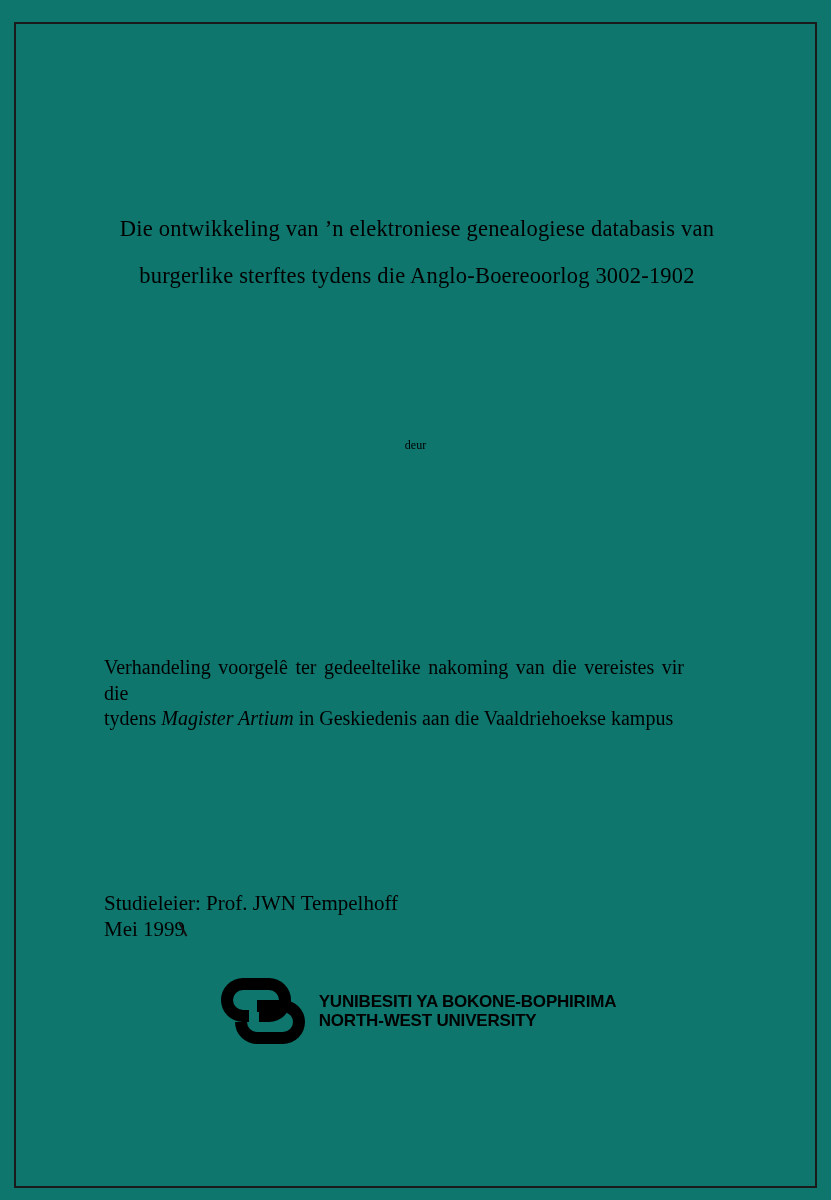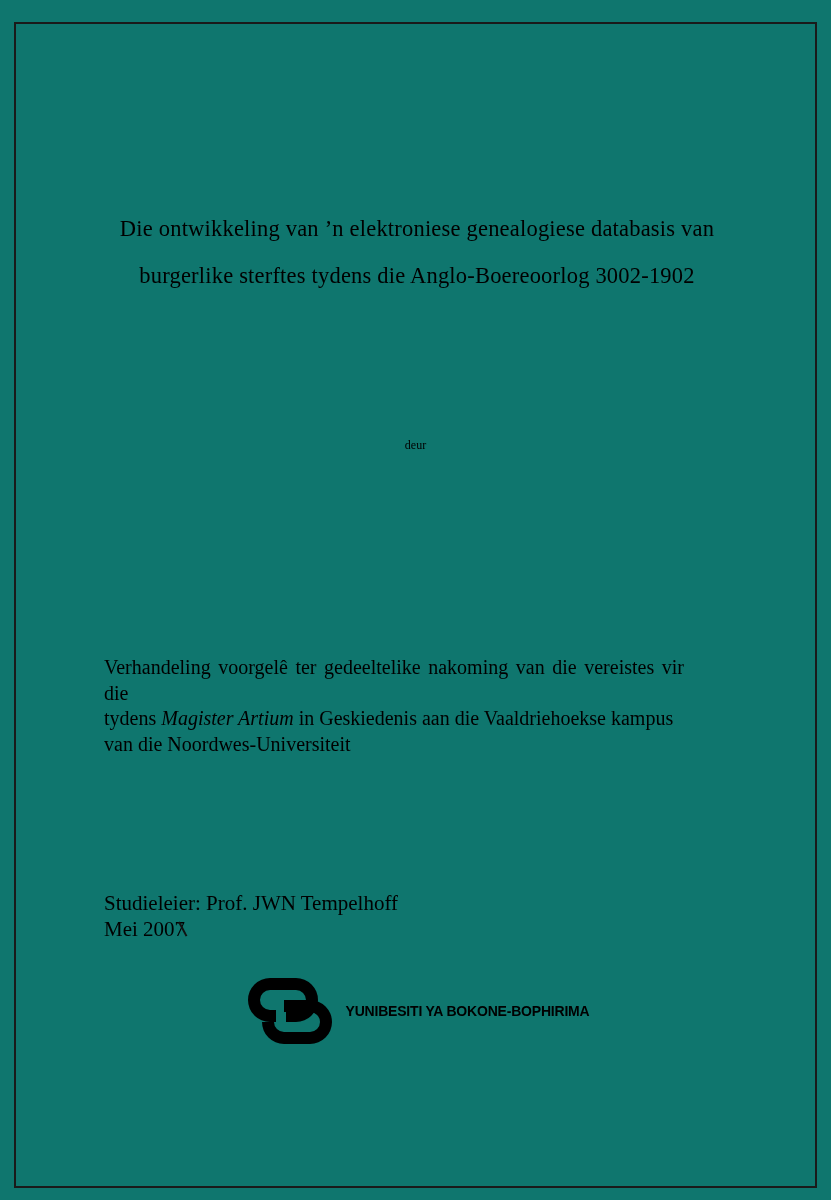--- a/index.html
+++ b/index.html
@@ -117,21 +117,21 @@
     align-items: center;
   }
   .logo-mark {
     width: 96px;
     height: 78px;
     margin-right: 8px;
     flex: none;
   }
   .logo-text {
     font-family: "Liberation Sans", sans-serif;
-    font-size: 14px;
+    font-size: 17px;
     line-height: 19px;
     font-weight: 700;
     letter-spacing: -0.2px;
     white-space: nowrap;
   }
 </style>
 </head>
 <body>
 
 <div class="page">
@@ -143,35 +143,35 @@
       <div class="title-line">Die ontwikkeling van ’n elektroniese genealogiese databasis van</div>
       <div class="title-line">burgerlike sterftes tydens die Anglo-Boereoorlog 3002-1902</div>
     </div>
 
     <div class="deur">deur</div>
 
 
     <div class="statement">
       <div class="just">Verhandeling voorgelê ter gedeeltelike nakoming van die vereistes vir die</div>
       <div class="normal"><span>tydens </span><i>Magister Artium</i><span> in Geskiedenis aan die Vaaldriehoekse kampus</span></div>
-      <div class="normal">van die Noordwes-Universiteit</div>
     </div>
 
     <div class="supervisor">
       <div>Studieleier: Prof. JWN Tempelhoff</div>
       <div class="date-row">
-        <span>Mei 2007</span>
+        <span>Mei 1999</span>
         <span class="pen-mark"></span>
       </div>
     </div>
 
     <div class="logo-wrap">
       <svg class="logo-mark" viewBox="0 0 96 78" aria-hidden="true">
         <path fill="#000000" d="M28 6 h26 a22 22 0 0 1 0 44 h-10 v-12 h10 a10 10 0 0 0 0 -20 h-26 a10 10 0 0 0 0 20 h6 v12 h-6 a22 22 0 0 1 0 -44 z"></path>
         <path fill="#000000" d="M42 28 h26 a22 22 0 0 1 0 44 h-26 a22 22 0 0 1 -22 -22 h12 a10 10 0 0 0 10 10 h26 a10 10 0 0 0 0 -20 h-26 z"></path>
       </svg>
       <div class="logo-text">
         <div>YUNIBESITI YA BOKONE-BOPHIRIMA</div>
+        <div>NORTH-WEST UNIVERSITY</div>
       </div>
     </div>
 
   </div>
 </div>
 
 </body></html>

